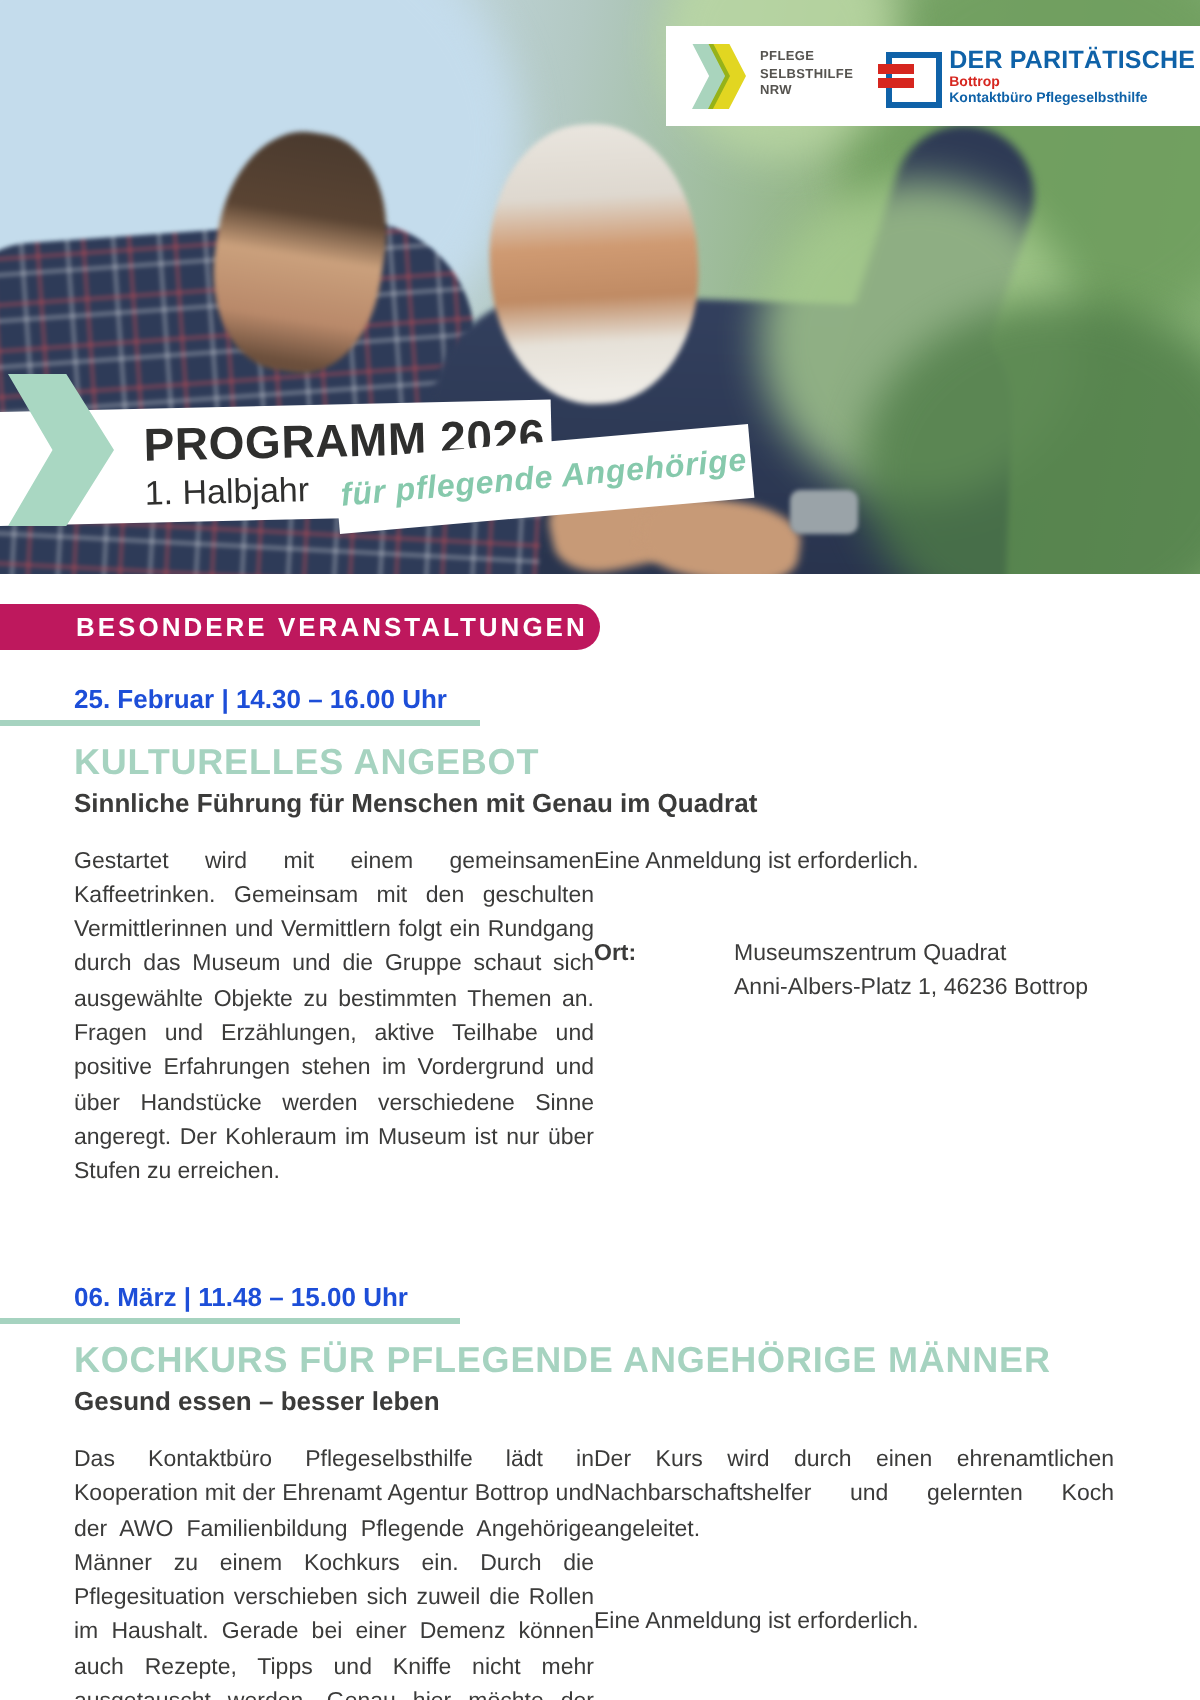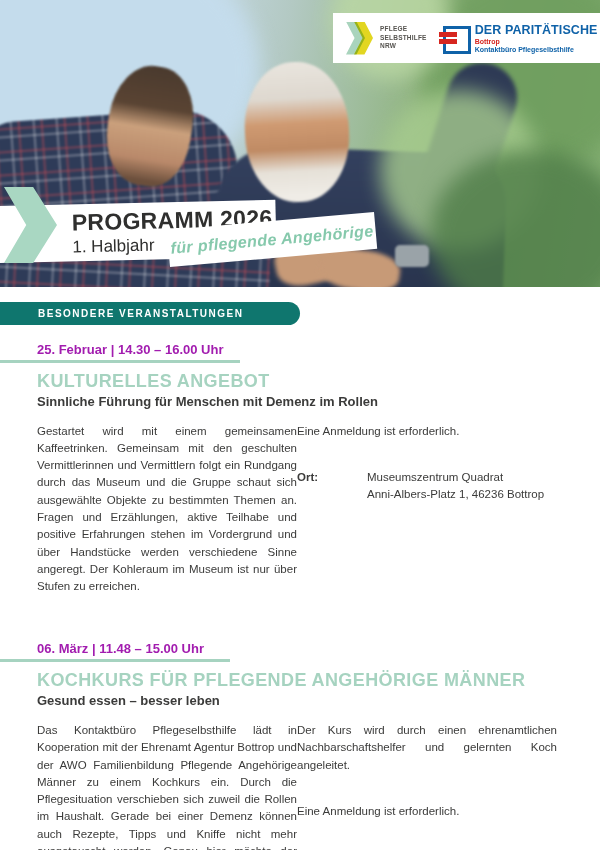--- a/index.html
+++ b/index.html
@@ -61,25 +61,25 @@
   .title-main{font-size:23px;font-weight:bold;color:#2f2f2e;letter-spacing:.3px;}
   .title-sub{font-size:17px;color:#2f2f2e;margin-top:1px;}
   .script-ribbon{position:absolute;top:221px;left:168px;width:208px;height:37px;background:#fff;
     transform:rotate(-5deg);display:flex;align-items:center;justify-content:center;}
   .script-ribbon span{font-size:16px;font-weight:bold;font-style:italic;color:#86c9ac;letter-spacing:.4px;white-space:nowrap;}
   .title-chevron{position:absolute;top:187px;left:4px;width:53px;height:76px;background:#a9d7c2;
     clip-path:polygon(0 0,55% 0,100% 50%,55% 100%,0 100%,42% 50%);}
 
   
   .content{position:absolute;top:287px;left:0;width:600px;}
-  .banner{margin-top:15px;width:300px;height:23px;background:#0f766e;border-radius:0 12px 12px 0;
-    color:#fff;font-weight:bold;font-size:10px;letter-spacing:1.5px;line-height:23px;
+  .banner{margin-top:15px;width:300px;height:23px;background:#be185d;border-radius:0 12px 12px 0;
+    color:#fff;font-weight:bold;font-size:13px;letter-spacing:1.5px;line-height:23px;
     padding-left:38px;box-sizing:border-box;white-space:nowrap;}
   .event{padding:0 35px 0 37px;}
-  .date{font-size:13px;font-weight:bold;color:#a21caf;margin-top:17px;}
+  .date{font-size:13px;font-weight:bold;color:#1d4ed8;margin-top:17px;}
   .date-lg{margin-top:46px;}
   .rule{height:2.5px;background:#a6d3c0;margin-top:3px;margin-left:-37px;}
   .rule-1{width:240px;} .rule-2{width:230px;}
   .category{color:#a6d3c0;font-weight:bold;font-size:18px;letter-spacing:.4px;margin-top:8px;}
   .etitle{font-weight:bold;font-size:13px;margin-top:2px;}
   .cols{display:grid;grid-template-columns:260px 260px;column-gap:0;margin-top:14px;
     font-size:11.5px;line-height:17.3px;}
   .jbody{text-align:justify;}
   .reg{}
   .mt{margin-top:29px;}
@@ -139,21 +139,21 @@
 <div class="title-chevron"></div>
 
 <div class="content">
 
   <div class="banner">BESONDERE VERANSTALTUNGEN</div>
 
   <div class="event">
     <div class="date">25. Februar | 14.30 – 16.00 Uhr</div>
     <div class="rule rule-1"></div>
     <div class="category">KULTURELLES ANGEBOT</div>
-    <div class="etitle">Sinnliche Führung für Menschen mit Demenz im Rollen</div>
+    <div class="etitle">Sinnliche Führung für Menschen mit Genau im Quadrat</div>
     <div class="cols">
       <div class="jbody">Gestartet wird mit einem gemeinsamen Kaffeetrinken. Gemeinsam mit den geschulten Vermittlerinnen und Vermittlern folgt ein Rundgang durch das Museum und die Gruppe schaut sich ausgewählte Objekte zu bestimmten Themen an. Fragen und Erzählungen, aktive Teilhabe und positive Erfahrungen stehen im Vordergrund und über Handstücke werden verschiedene Sinne angeregt. Der Kohleraum im Museum ist nur über Stufen zu erreichen.</div>
       <div>
         <div class="reg">Eine Anmeldung ist erforderlich.</div>
         <div class="ort mt">
           <div class="ort-label ort-tab-wide">Ort:</div>
           <div>
             <div>Museumszentrum Quadrat</div>
             <div>Anni-Albers-Platz 1, 46236 Bottrop</div>
           </div>

